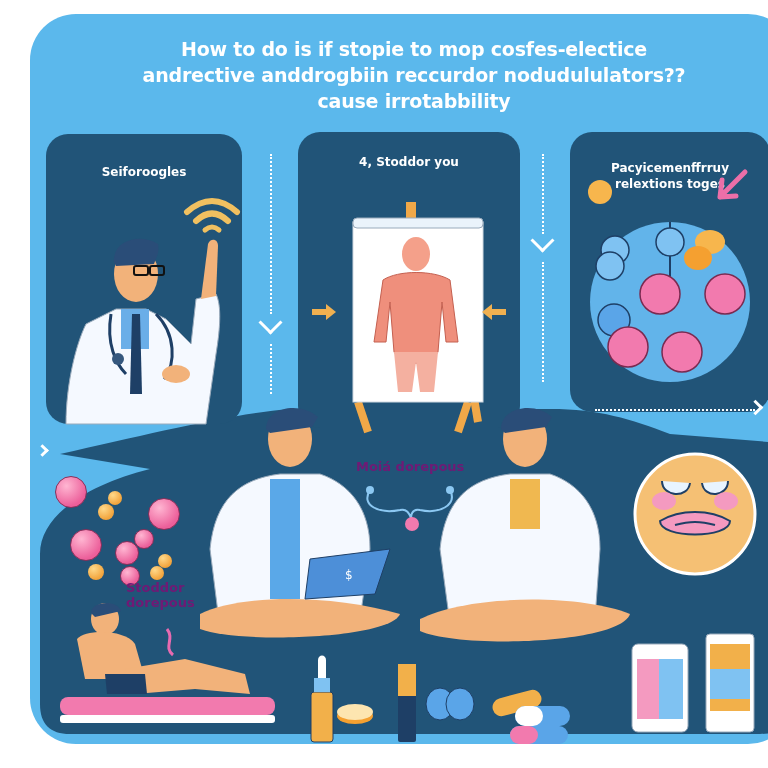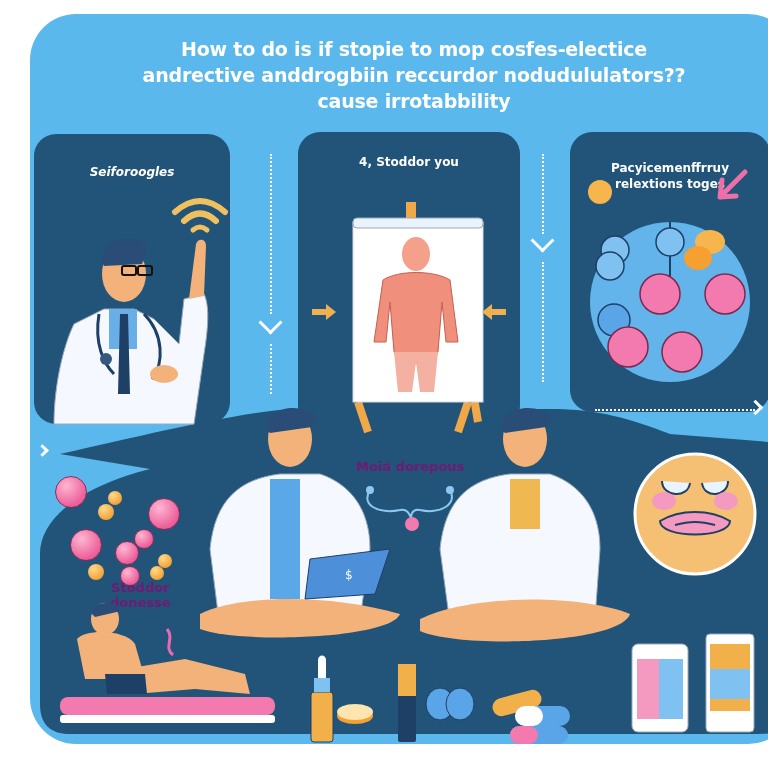--- a/index.html
+++ b/index.html
@@ -26,21 +26,21 @@
   <div class="title">
     <div>How to do is if stopie to mop cosfes-electice</div>
     <div>andrective anddrogbiin reccurdor nodudululators??</div>
     <div>cause irrotabbility</div>
   </div>
 
   <svg style="left:0;top:0;" width="764" height="730">
     <path d="M30 440 C 120 420, 200 400, 260 395 L 520 395 C 570 395, 600 405, 640 420 L 764 430 L 764 690 C 764 710, 750 720, 730 720 L 40 720 C 20 720, 10 710, 10 690 L 10 540 C 10 500, 60 470, 120 455 Z" fill="#215478"></path>
   </svg>
 
-  <div class="panel" style="left:4px;top:120px;width:196px;height:290px;font-style:italic;">
+  <div class="panel" style="left:16px;top:120px;width:196px;height:290px;">
     <div class="panel-label" style="left:0;width:196px;top:30px;">Seiforoogles</div>
 
     <svg style="left:136px;top:60px;" width="60" height="50" viewBox="0 0 60 50">
       <path d="M5 18 Q30 -4 55 18" stroke="#f0c060" stroke-width="6" fill="none" stroke-linecap="round"></path>
       <path d="M14 27 Q30 12 46 27" stroke="#f0c060" stroke-width="6" fill="none" stroke-linecap="round"></path>
       <path d="M23 36 Q30 30 37 36" stroke="#f0c060" stroke-width="5" fill="none" stroke-linecap="round"></path>
     </svg>
 
     <svg style="left:0;top:70px;" width="196" height="220" viewBox="0 0 196 220">
       <path d="M40 120 C 30 140, 20 180, 20 220 L 160 220 L 170 150 C 175 120, 175 100, 170 90 L 150 95 L 145 140 L 120 115 L 100 105 L 70 105 Z" fill="#f5f9ff" stroke="#9ab" stroke-width="1"></path>
@@ -123,23 +123,23 @@
   <div class="pill orange" style="left:68px;top:490px;width:16px;height:16px;"></div>
   <div class="pill pink" style="left:118px;top:484px;width:30px;height:30px;"></div>
   <div class="pill pink" style="left:40px;top:515px;width:30px;height:30px;"></div>
   <div class="pill pink" style="left:104px;top:515px;width:18px;height:18px;"></div>
   <div class="pill pink" style="left:85px;top:527px;width:22px;height:22px;"></div>
   <div class="pill orange" style="left:58px;top:550px;width:16px;height:16px;"></div>
   <div class="pill pink" style="left:90px;top:552px;width:18px;height:18px;"></div>
   <div class="pill orange" style="left:128px;top:540px;width:14px;height:14px;"></div>
   <div class="pill orange" style="left:120px;top:552px;width:14px;height:14px;"></div>
 
-  <div class="small-label" style="left:80px;top:566px;text-align:center;">
+  <div class="small-label" style="left:96px;top:566px;">
     <div>Stoddor</div>
-    <div>donesse</div>
+    <div>dorepous</div>
   </div>
 
   <div class="small-label" style="left:326px;top:445px;">Moiá dorepous</div>
   <svg style="left:330px;top:468px;" width="100" height="50" viewBox="0 0 100 50">
     <path d="M10 8 C 0 24, 20 32, 40 28 C 48 26, 50 34, 52 38 M90 8 C 98 24, 78 32, 60 28 C 52 26, 50 34, 52 38" stroke="#8cc8f2" stroke-width="2" fill="none"></path>
     <circle cx="10" cy="8" r="4" fill="#8cc8f2"></circle>
     <circle cx="90" cy="8" r="4" fill="#8cc8f2"></circle>
     <circle cx="52" cy="42" r="7" fill="#f27aae"></circle>
   </svg>
 

